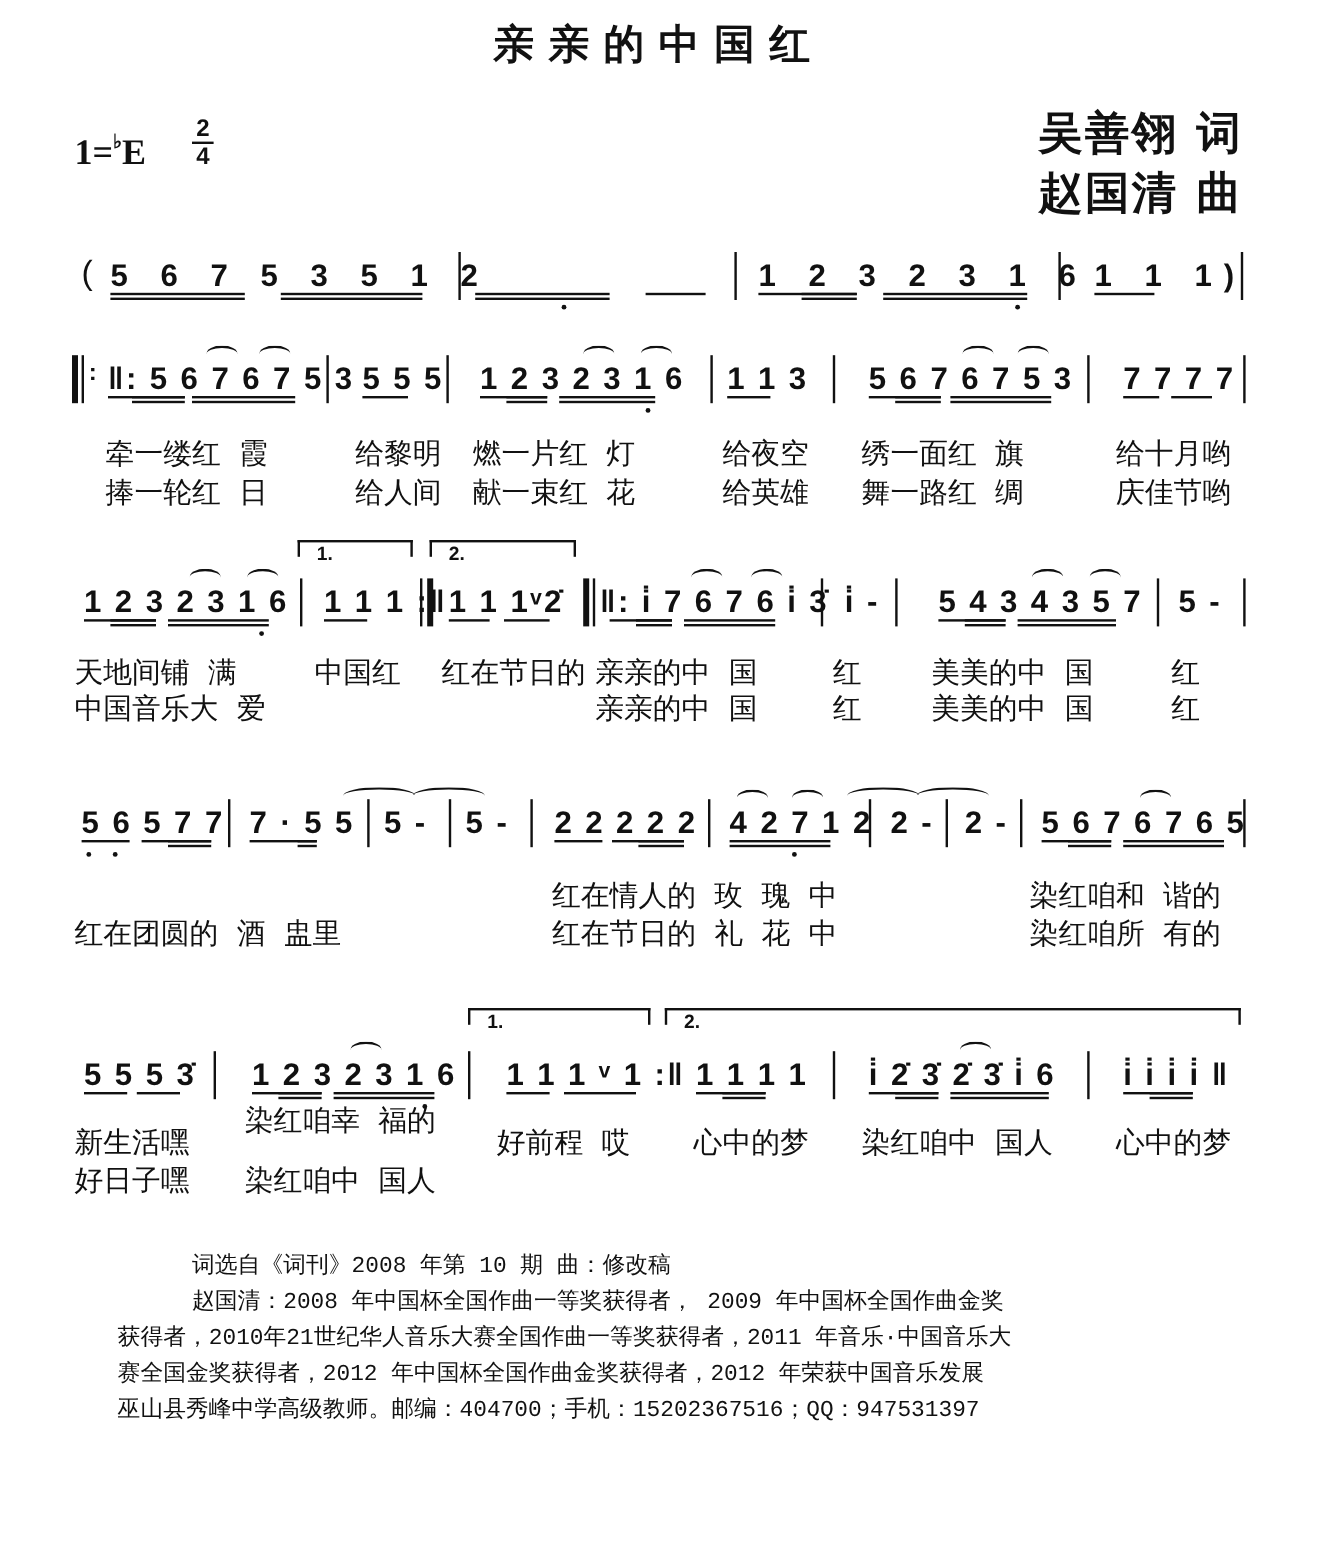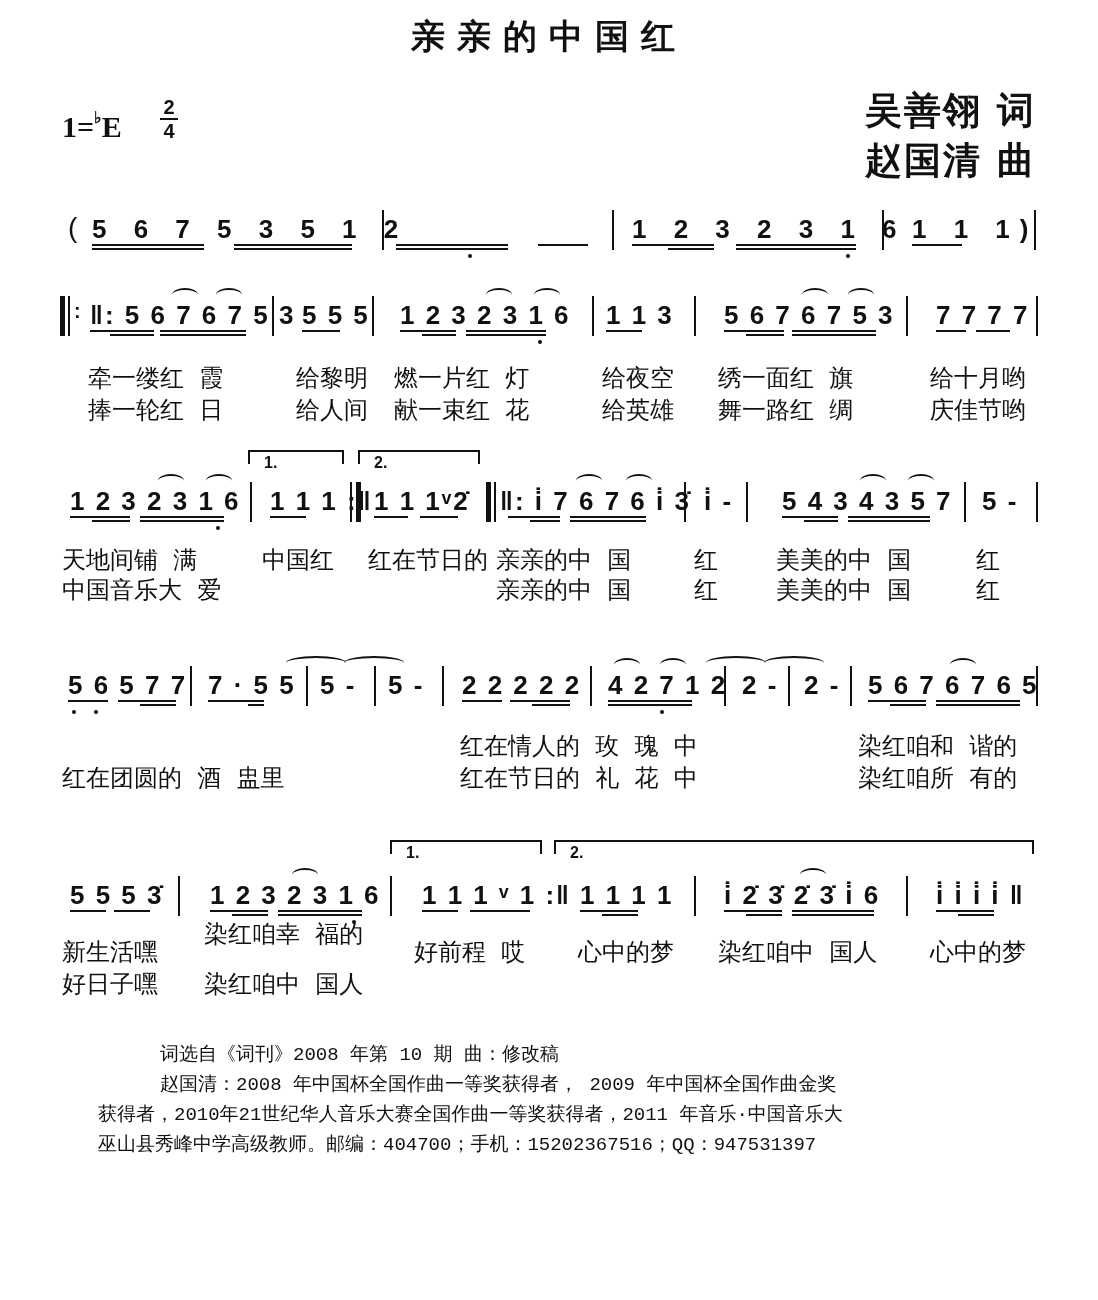--- a/index.html
+++ b/index.html
@@ -263,14 +263,15 @@
   <span class="lyric" style="left:658px;top:60px">染红咱中  国人</span>
   <span class="lyric" style="left:870px;top:60px">心中的梦</span>
   <span class="lyric" style="left:2px;top:92px">好日子嘿</span>
   <span class="lyric" style="left:144px;top:92px">染红咱中  国人</span>
 </div>
 
 <div class="note-text" style="top:1040px">
   <span class="p" style="padding-left:62px">词选自《词刊》2008 年第 10 期  曲：修改稿</span>
   <span class="p" style="padding-left:62px">赵国清：2008 年中国杯全国作曲一等奖获得者，  2009 年中国杯全国作曲金奖</span>
   <span class="p">获得者，2010年21世纪华人音乐大赛全国作曲一等奖获得者，2011 年音乐·中国音乐大</span>
+  <span class="p">赛全国金奖获得者，2012 年中国杯全国作曲金奖获得者，2012 年荣获中国音乐发展</span>
   <span class="p">巫山县秀峰中学高级教师。邮编：404700；手机：15202367516；QQ：947531397</span>
 </div>
 
 </body></html>

